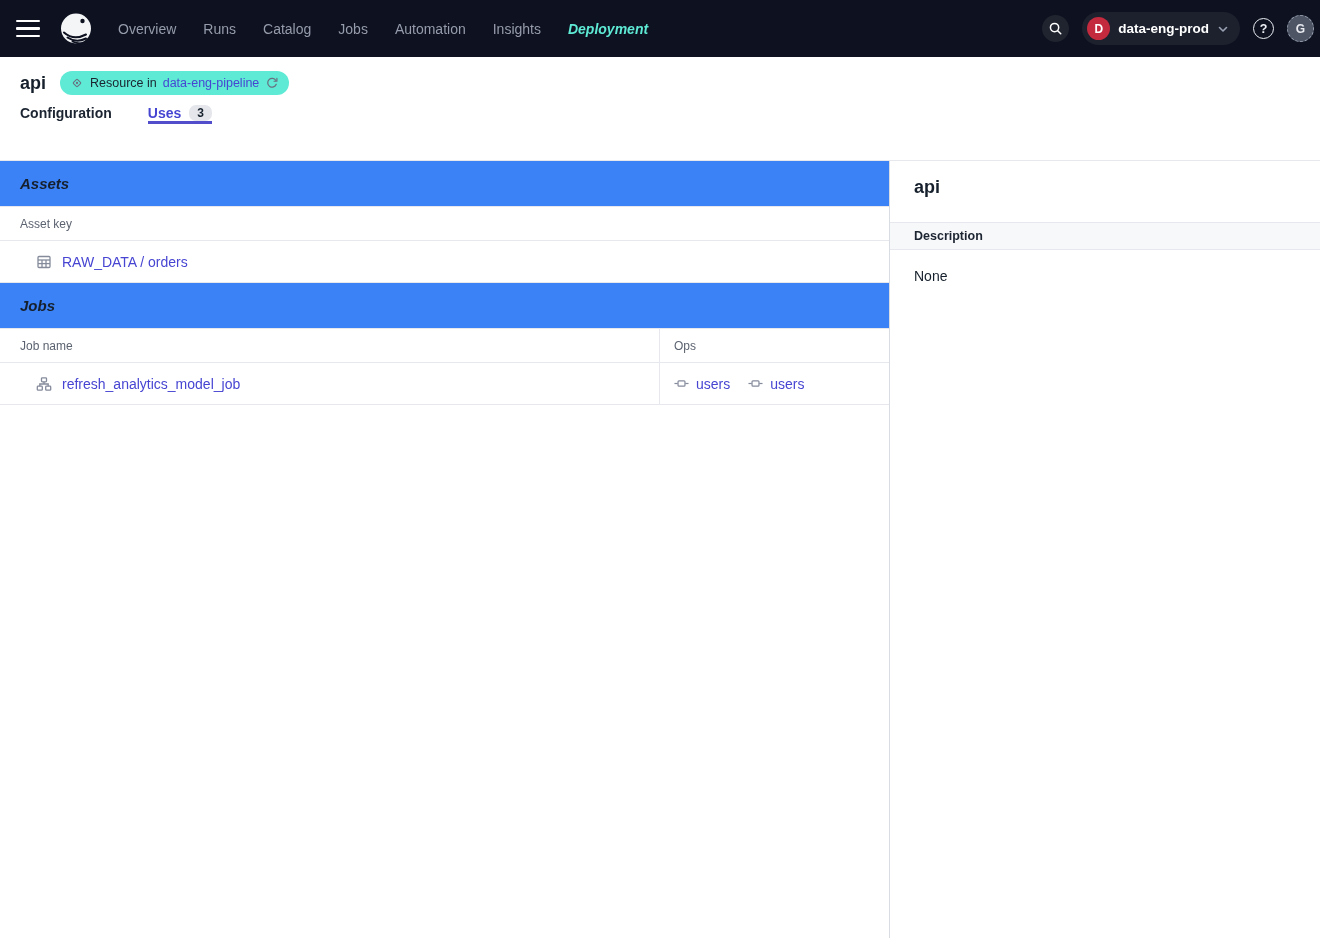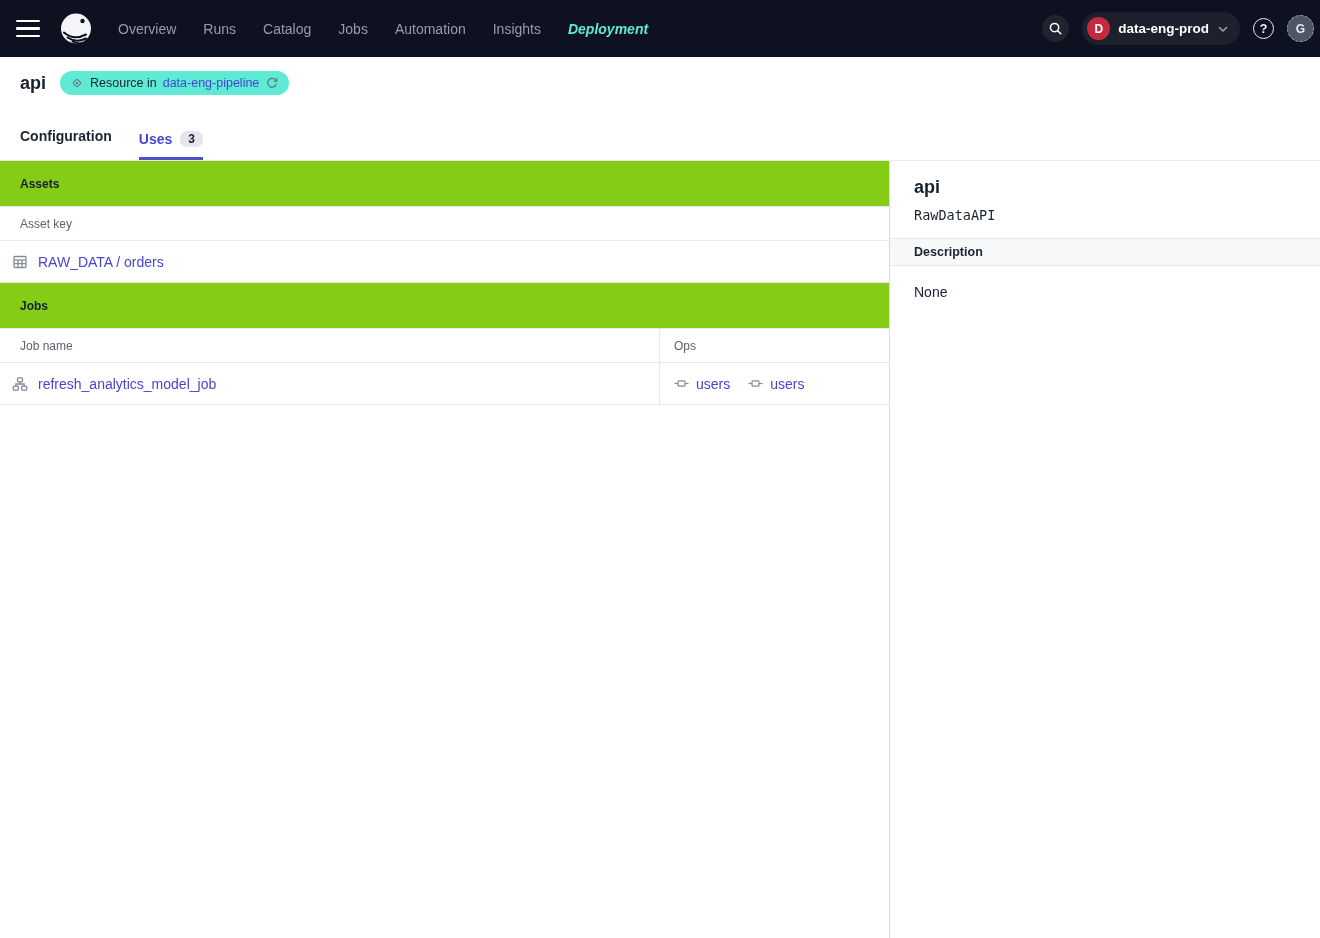--- a/index.html
+++ b/index.html
@@ -23,35 +23,35 @@
   .user-avatar { width:27px; height:27px; border-radius:50%; background:#4E5565; border:1px dashed #98A0B0; color:#E8EAF0; font-size:12px; font-weight:600; display:flex; align-items:center; justify-content:center; cursor:pointer; }
 
   
   .page-header { display:flex; align-items:center; gap:14px; padding:14px 20px 10px; background:#fff; }
   .page-title { font-size:18px; font-weight:700; color:#16202C; }
   .resource-badge { display:inline-flex; align-items:center; gap:6px; background:#5eead4; border-radius:12px; height:24px; padding:0 10px; font-size:12.5px; color:#1B2430; }
   .badge-link { color:#4745D2; cursor:pointer; }
   .badge-icon { display:flex; align-items:center; }
 
   
-  .tabs { display:flex; gap:27px; padding:0 20px; height:55px; align-items:flex-end; background:#fff; }
+  .tabs { display:flex; gap:27px; padding:0 20px; height:55px; align-items:flex-start; background:#fff; }
   .tab { display:flex; align-items:center; gap:8px; font-size:14px; font-weight:600; color:#1B2430; padding-bottom:13px; cursor:pointer; border-bottom:3px solid transparent; }
-  .tab.active { color:#4645D2; border-bottom-color:#524ECB; padding-bottom:10px; }
+  .tab.active { color:#4645D2; border-bottom-color:#524ECB; padding-bottom:0;margin-left:9px; }
   .count-badge { background:#E4E6EB; border-radius:7px; padding:1px 8px; font-size:12px; font-weight:600; color:#16202C; }
 
   
   .split { display:flex; border-top:1px solid #E6E8ED; height:778px; }
   .main { width:890px; border-right:1px solid #D9DDE3; }
   .panel { flex:1; background:#fff; }
 
-  .section-band { background:#84cc16; border-bottom:1px solid #E6E8ED; padding:0 20px; height:46px; display:flex; align-items:center; font-weight:700; font-size:12px; color:#16202C; }
+  .section-band { background:#3b82f6; border-bottom:1px solid #E6E8ED; padding:0 20px; height:46px; display:flex; align-items:center; font-weight:700; font-size:15px; color:#16202C;font-style:italic; }
   .col-header-row { display:flex; border-bottom:1px solid #E6E8ED; height:34px; align-items:center; font-size:12px; color:#5C6370; }
   .col-header-row .cell { padding:0 20px; }
   .row { display:flex; align-items:center; border-bottom:1px solid #E6E8ED; height:42px; font-size:14px; }
-  .row .cell { display:flex; align-items:center; gap:10px; padding:0 12px; height:100%; }
+  .row .cell { display:flex; align-items:center; gap:10px; padding:0 36px; height:100%; }
   .link { color:#4745D2; font-size:14px; cursor:pointer; }
   .icon { display:flex; align-items:center; flex:0 0 auto; }
 
   .jobs-col-1 { width:660px; border-right:1px solid #E6E8ED; }
   .ops-cell { padding:0 14px !important; gap:18px !important; border-right:none; }
   .op-item { display:flex; align-items:center; gap:7px; }
 
   
   .panel-head { padding:16px 24px 15px; }
   .panel-title { font-size:18px; font-weight:700; color:#16202C; margin-bottom:9px; }
@@ -211,19 +211,18 @@
           <a class="link">users</a>
         </span>
       </div>
     </div>
 
   </div>
 
   <aside class="panel">
     <div class="panel-head">
       <div class="panel-title">api</div>
-      <div class="panel-type">RawDataAPI</div>
     </div>
     <div class="panel-section-label">Description</div>
     <div class="panel-value">None</div>
   </aside>
 
 </div>
 
 </body></html>

